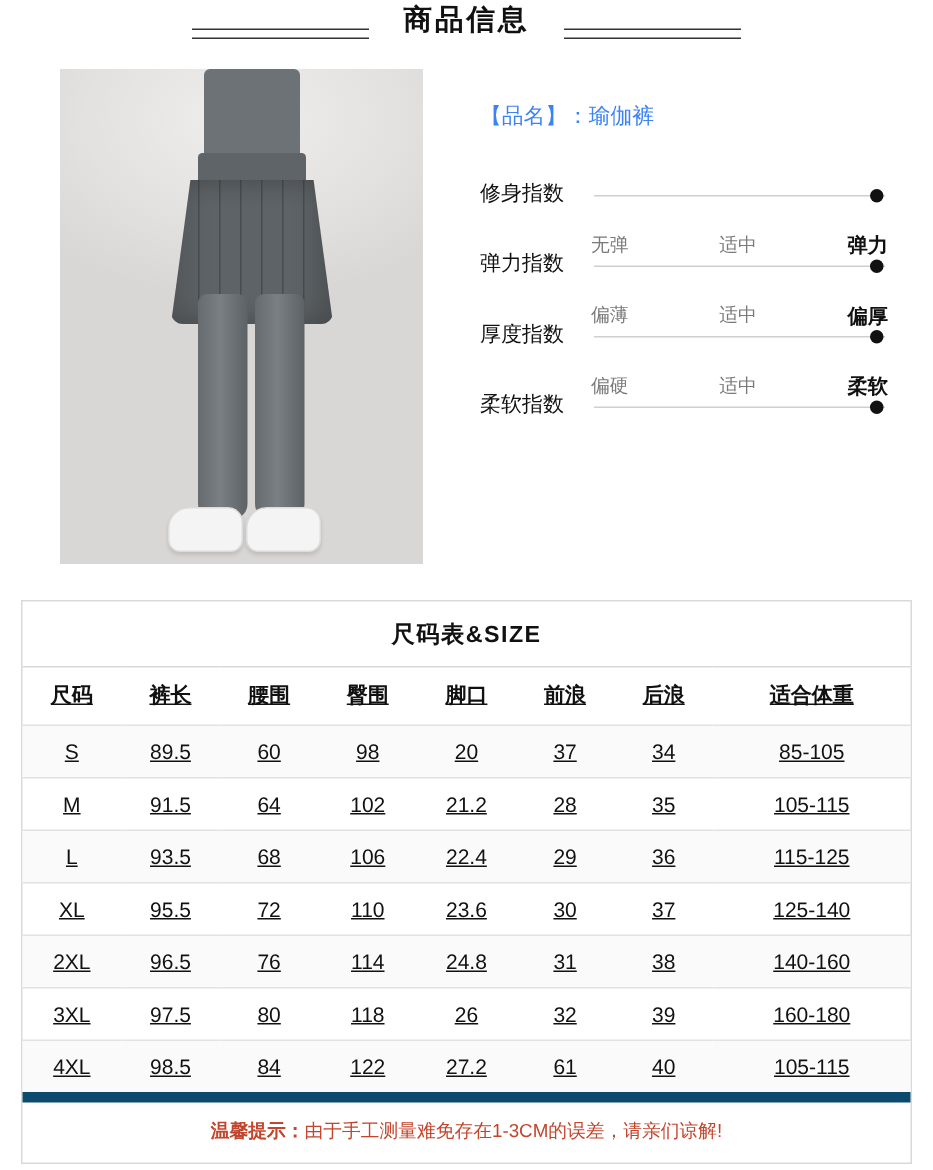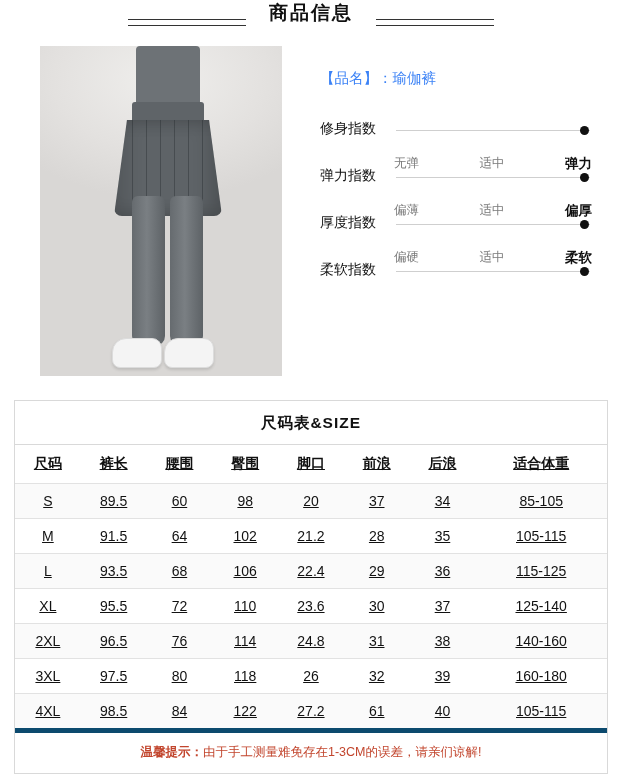--- a/index.html
+++ b/index.html
@@ -210,21 +210,21 @@
     font-weight: bold;
     border-top: 1px solid #d9d9d9;
     padding: 10px 0;
   }
   table.size tbody tr:nth-child(odd) { background: #fafafa; }
   .note {
     text-align: center;
     font-size: 12.5px;
     color: #c2452d;
     padding: 11px 0 12px;
-    border-top: 5px solid #0c4a6e;
+    border-top: 7px solid #0c4a6e;
   }
   .note b { font-weight: bold; }
 </style>
 </head>
 <body>
 
 <div class="header">
   <div class="header-rule left"></div>
   <div class="header-rule2 left"></div>
   <div class="header-title">商品信息</div>

